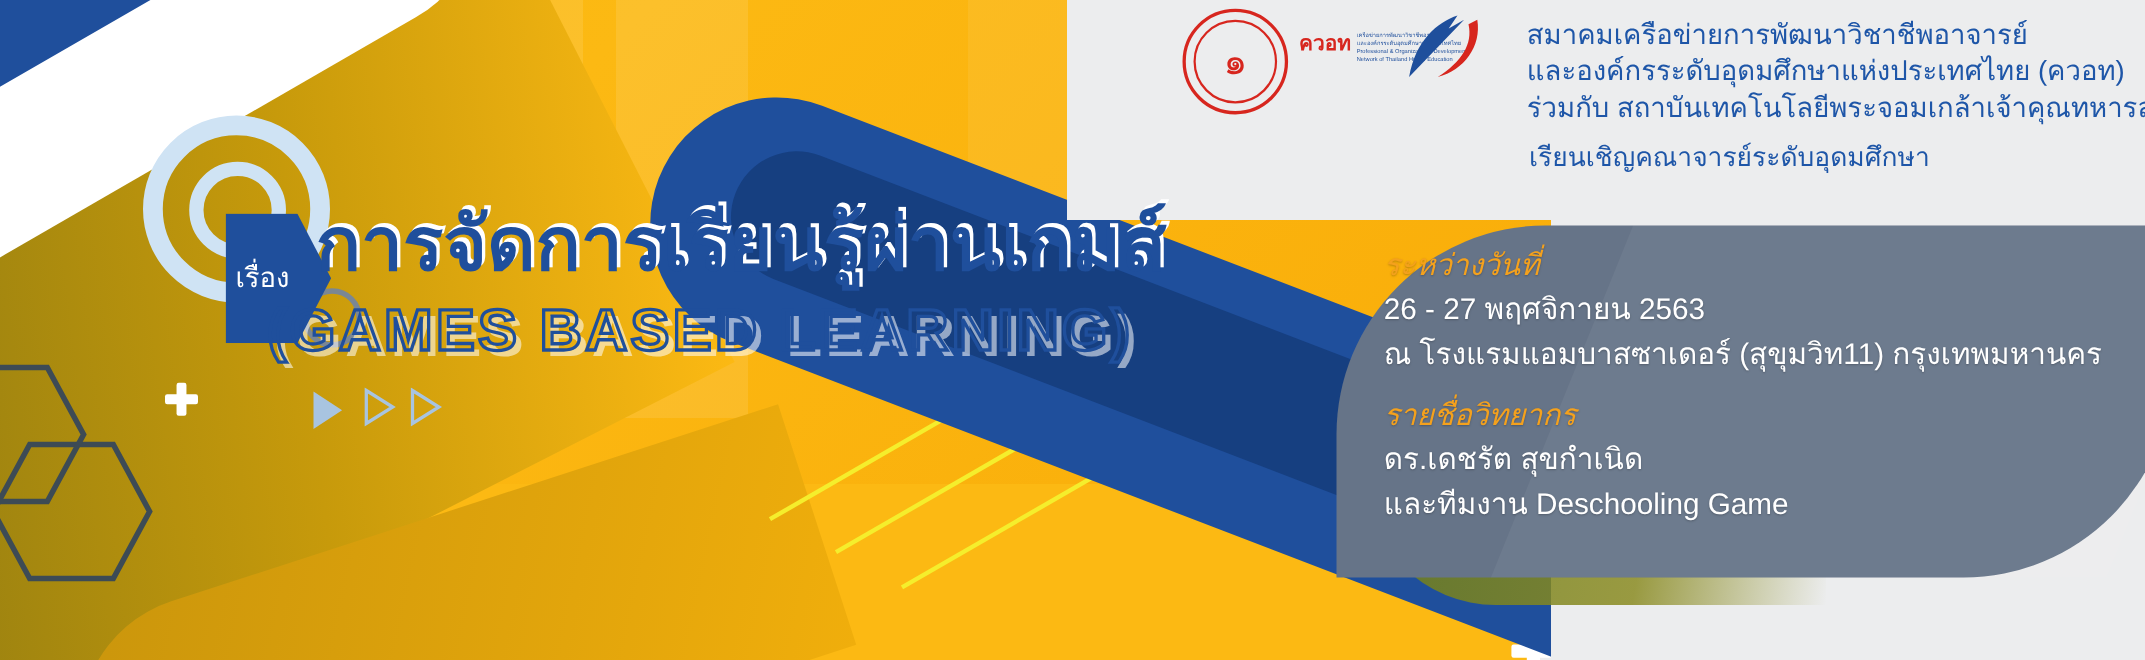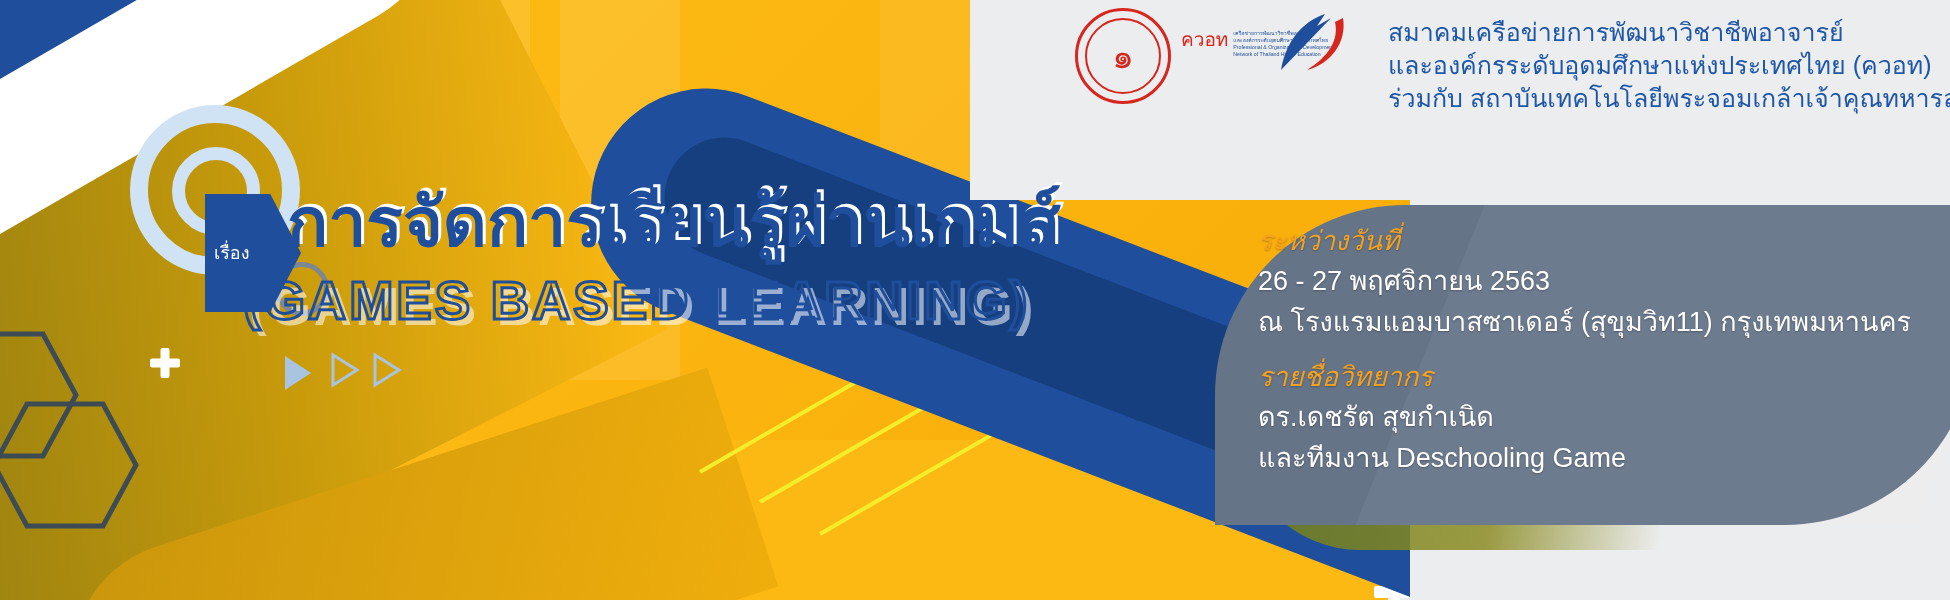--- a/index.html
+++ b/index.html
@@ -169,21 +169,21 @@
   .thaipod .tp-word{
     font-size:40px; font-weight:400; color:#1a1a1a; letter-spacing:-1px; line-height:1;
     font-family:"Liberation Serif", serif;
   }
   .thaipod .tp-swoosh{
     position:absolute; right:6px; top:4px; width:80px; height:62px;
   }
   .thaipod .tp-sub{
     margin-top:2px; display:flex; gap:5px; align-items:flex-start;
   }
-  .tp-khwot{ color:#d7261e; font-size:19px; font-weight:normal; line-height:1; }
+  .tp-khwot{ color:#d7261e; font-size:19px; font-weight:bold; line-height:1; }
   .tp-tiny{ font-size:5.2px; color:#1f4f9c; line-height:1.35; max-width:120px; }
 
   
   .org-lines{
     position:absolute; left:1388px; top:16px; z-index:30;
     color:#1e56a8; font-size:25px; line-height:1.32; white-space:nowrap;
   }
   .invite-lines{
     position:absolute; left:1390px; top:128px; z-index:30;
     color:#1e56a8; font-size:24px; line-height:1.36; white-space:nowrap;
@@ -193,21 +193,21 @@
   .title-wrap{ position:absolute; left:205px; top:188px; z-index:25; }
 
   .tag-arrow{
     position:absolute; left:0; top:6px;
     width:96px; height:118px;
     background:#1f4f9c;
     clip-path:polygon(0 0, 68% 0, 100% 50%, 68% 100%, 0 100%);
     display:flex; align-items:center; justify-content:flex-start;
     padding-left:9px;
   }
-  .tag-arrow span{ color:#fff; font-size:18px; line-height:1; }
+  .tag-arrow span{ color:#fff; font-size:25px; line-height:1; }
 
   .title-th{
     position:absolute; left:82px; top:0;
     font-size:68px; line-height:1;
     color:#1f4f9c;
     white-space:nowrap;
     text-shadow: 3px -3px 0 #ffffff;
     font-weight:600;
   }
   .title-en{
@@ -326,20 +326,21 @@
     </div>
   </div>
 
   <div class="org-lines">
     <div>สมาคมเครือข่ายการพัฒนาวิชาชีพอาจารย์</div>
     <div>และองค์กรระดับอุดมศึกษาแห่งประเทศไทย  (ควอท)</div>
     <div>ร่วมกับ สถาบันเทคโนโลยีพระจอมเกล้าเจ้าคุณทหารลาดกระบัง</div>
   </div>
 
   <div class="invite-lines">
+    <div>เรียนเชิญคณาจารย์ระดับอุดมศึกษา</div>
   </div>
 
   <div class="title-wrap">
     <div class="tag-arrow">
       <span>เรื่อง</span>
     </div>
     <div class="title-en-shadow">(GAMES BASED LEARNING)</div>
     <div class="title-th">การจัดการเรียนรู้ผ่านเกมส์</div>
     <div class="title-en">(GAMES BASED LEARNING)</div>
   </div>

